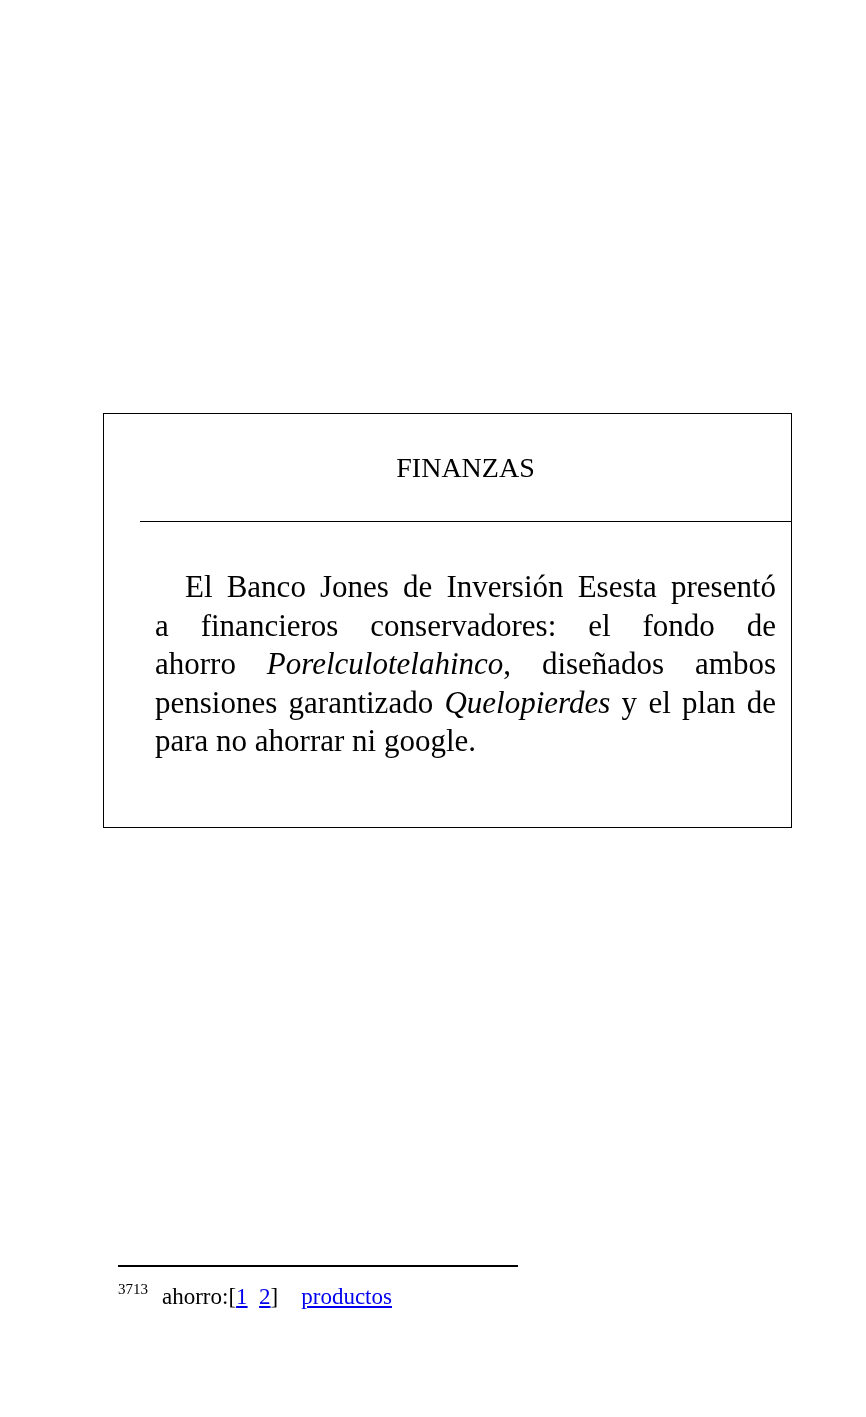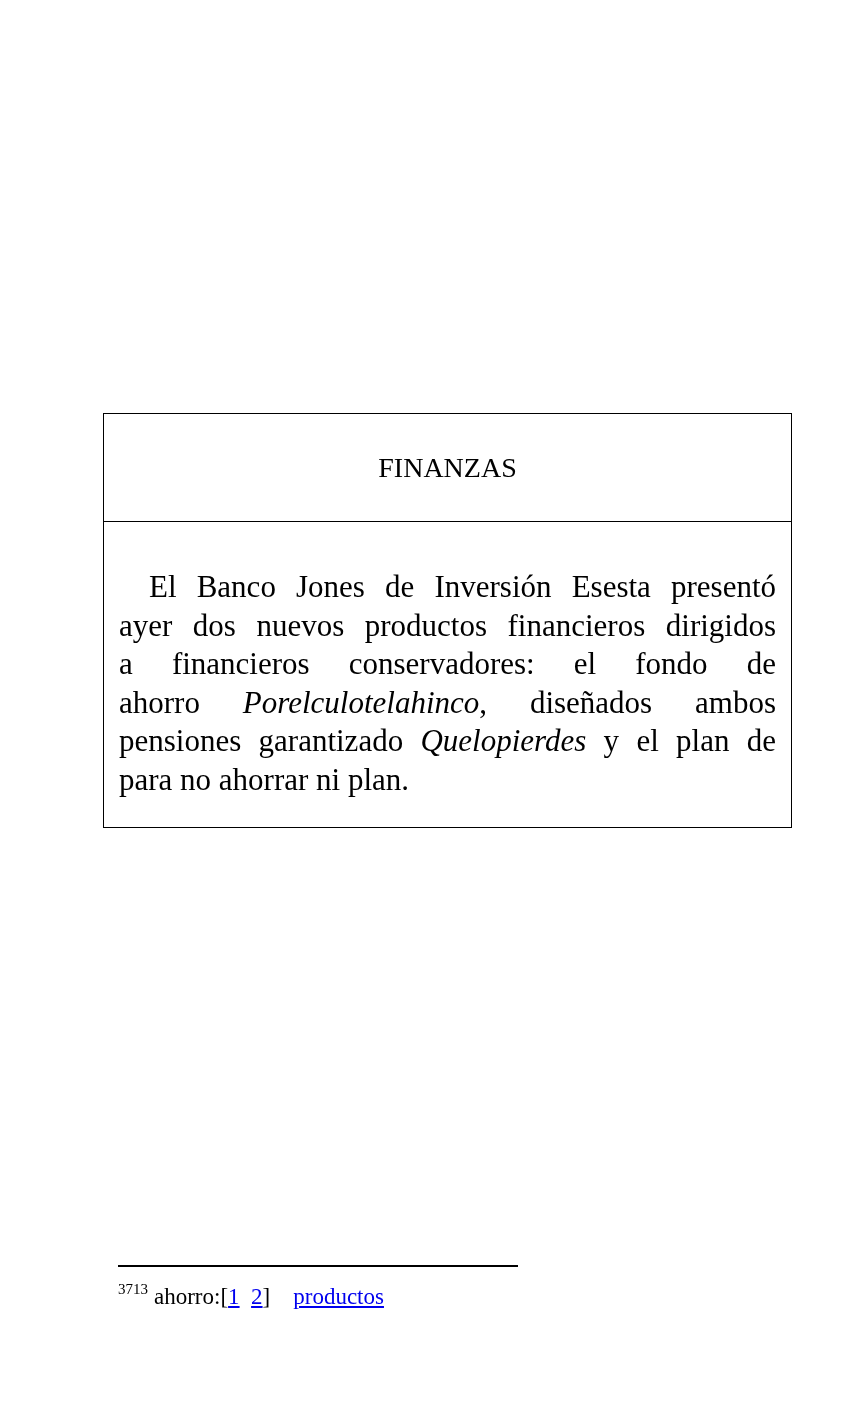--- a/index.html
+++ b/index.html
@@ -1,43 +1,42 @@
 <!DOCTYPE html>
 <html><head>
 <meta charset="utf-8">
 <style>
   html, body { margin:0; padding:0; background:#ffffff; }
   body { width:866px; height:1417px; position:relative; overflow:hidden;
          font-family:"Liberation Serif", serif; color:#000; }
   .box { position:absolute; left:103px; top:413px; width:689px; height:415px;
-         border:1px solid #000; box-sizing:border-box; }
+         border:1px solid #000; box-sizing:border-box;padding-left:36px; }
   .box-head { height:107px; border-bottom:1px solid #000; display:flex;
               align-items:center; justify-content:center; font-size:28px; }
   .box-body { padding:0 15px 0 15px; margin-top:46px; font-size:31px;
               line-height:38.5px; text-align:justify; text-indent:30px; hyphens:none; }
   .box-body .nl { display:block; text-align:justify; text-align-last:justify; text-indent:0; }
   .box-body .nl.first { text-indent:30px;margin-top:32px; }
   .box-body .nl.last { text-align-last:left; }
   .rule { position:absolute; left:118px; top:1265px; width:400px; height:2px; background:#000; }
   .fn { position:absolute; left:118px; top:1284px; font-size:23px; white-space:nowrap; }
-  .fn sup { font-size:15px; vertical-align:top; position:relative; top:-3px; margin-right:6px; }
+  .fn sup { font-size:15px; vertical-align:top; position:relative; top:-3px; margin-right:14px; }
   .fn a { color:#0000ee; text-decoration:underline; }
 </style>
 </head>
 <body>
 
 <div class="box">
   <div class="box-head">FINANZAS</div>
   <div class="box-body">
     <span class="nl first">El Banco Jones de Inversión Esesta presentó</span>
-    <span class="nl">ayer dos nuevos productos financieros dirigidos</span>
     <span class="nl">a financieros conservadores: el fondo de</span>
     <span class="nl"><span>ahorro </span><i>Porelculotelahinco</i><span>, diseñados ambos</span></span>
     <span class="nl"><span>pensiones garantizado </span><i>Quelopierdes</i><span> y el plan de</span></span>
-    <span class="nl last">para no ahorrar ni plan.</span>
+    <span class="nl last">para no ahorrar ni google.</span>
   </div>
 </div>
 
 <div class="rule"></div>
 
 <div class="fn">
   <sup>3713</sup><span>ahorro:[</span><a href="#">1</a>&nbsp;&nbsp;<a href="#">2</a><span>]</span>&nbsp;&nbsp;&nbsp;&nbsp;<a href="#">productos</a>
 </div>
 
 </body></html>

